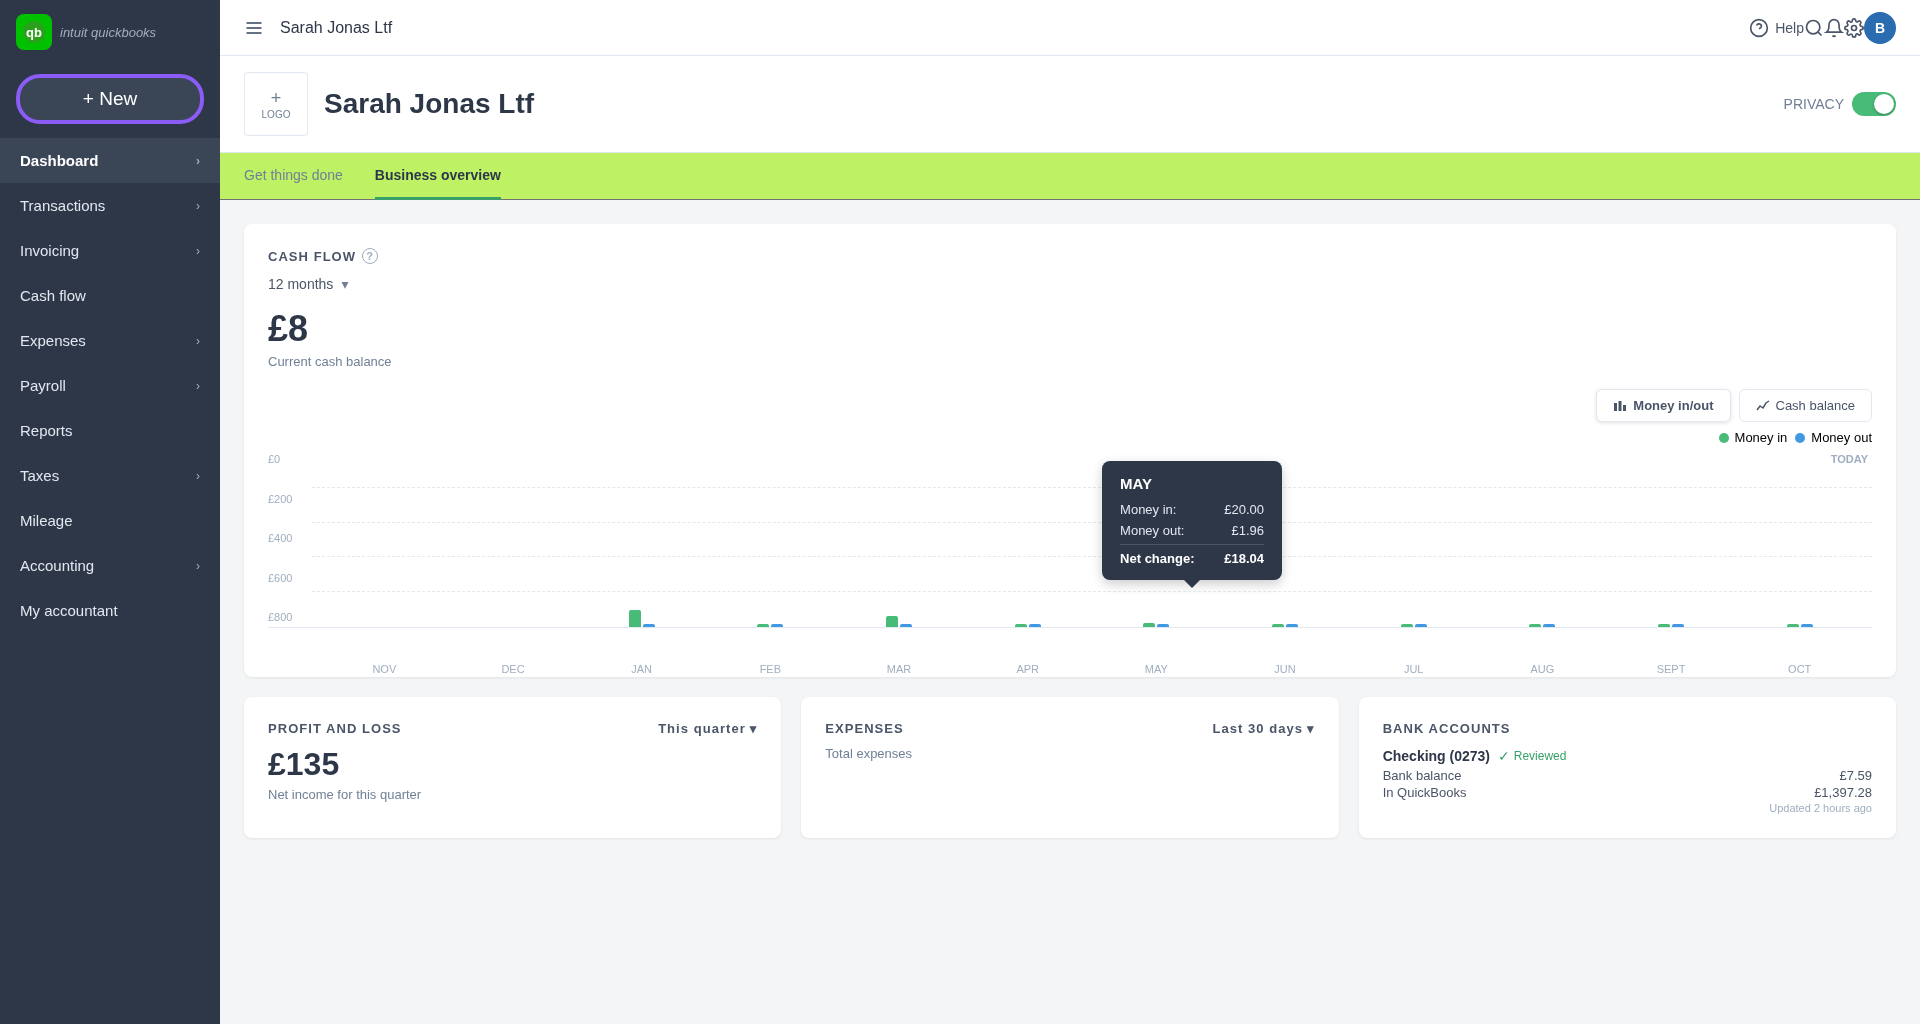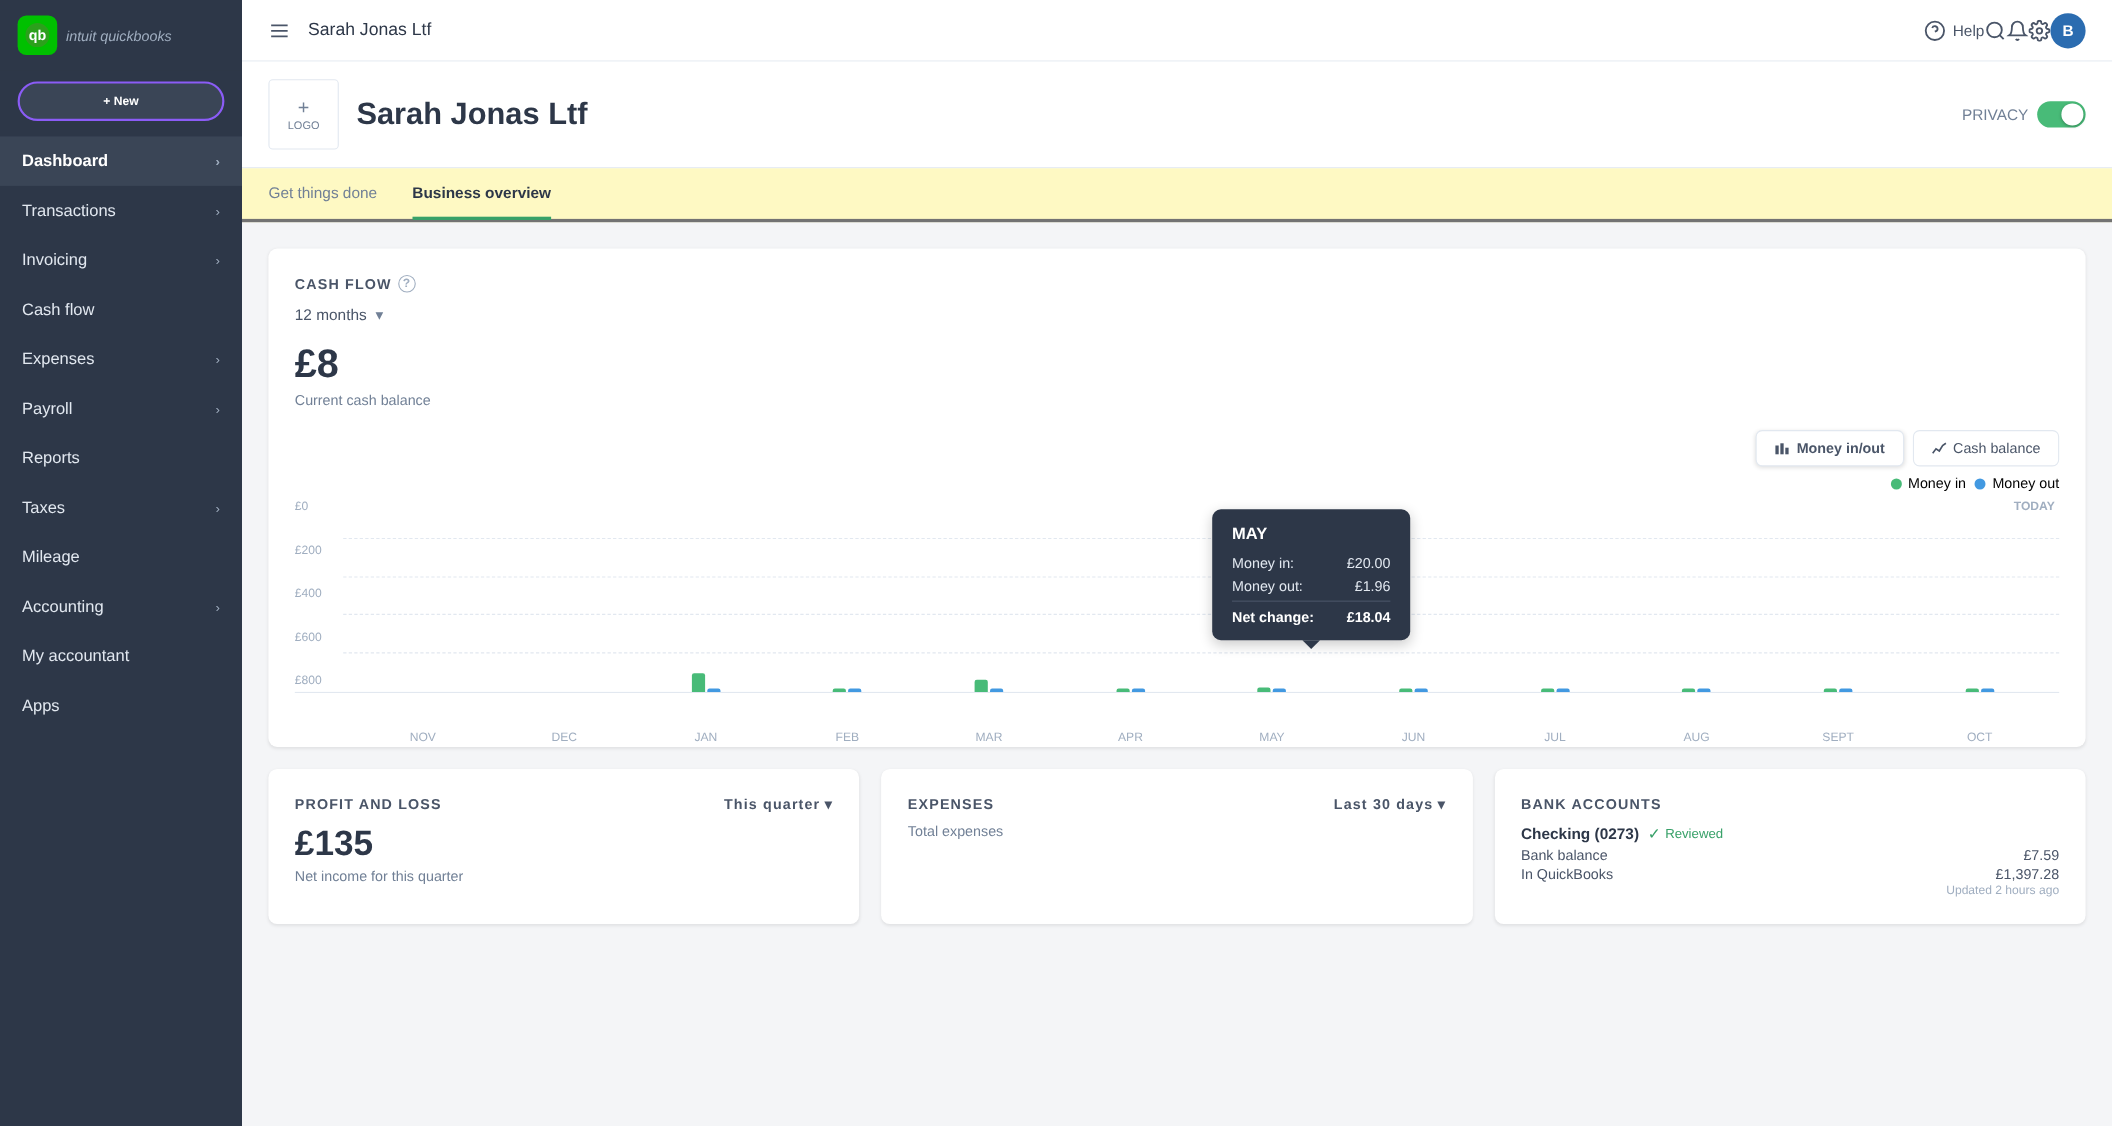--- a/index.html
+++ b/index.html
@@ -36,31 +36,30 @@
       margin-right: 8px;
     }
     #sidebar .logo-area .brand-name {
       font-size: 13px;
       color: #a0aec0;
       font-style: italic;
     }
     .new-btn {
       margin: 10px 16px;
       background: #3a4556;
-      border: 2px solid #8b5cf6;
+      border: 4px solid #8b5cf6;
       border-radius: 24px;
       color: #fff;
       padding: 10px 20px;
-      font-size: 11px;
+      font-size: 19px;
       cursor: pointer;
       display: flex;
       align-items: center;
       justify-content: center;
       gap: 6px;
-      font-weight: bold;
     }
     .nav-section { margin-top: 4px; }
     .nav-item {
       display: flex;
       align-items: center;
       justify-content: space-between;
       padding: 14px 20px;
       cursor: pointer;
       font-size: 15px;
       color: #e2e8f0;
@@ -155,24 +154,24 @@
       width: 20px; height: 20px;
       background: #fff;
       border-radius: 50%;
       position: absolute;
       top: 2px; right: 2px;
       box-shadow: 0 1px 3px rgba(0,0,0,0.3);
     }
 
     
     .tabs-bar {
-      background: #fef9c3;
+      background: #bef264;
       display: flex;
       padding: 0 24px;
-      border-bottom: 3px solid #737373;
+      border-bottom: 1px solid #737373;
       gap: 32px;
     }
     .tab {
       padding: 14px 0;
       font-size: 14px;
       color: #718096;
       cursor: pointer;
       border-bottom: 3px solid transparent;
       margin-bottom: -1px;
     }
@@ -421,23 +420,20 @@
       </div>
       <div class="nav-item">
         <span>Mileage</span>
       </div>
       <div class="nav-item">
         <span>Accounting</span>
         <span class="chevron">›</span>
       </div>
       <div class="nav-item">
         <span>My accountant</span>
-      </div>
-      <div class="nav-item">
-        <span>Apps</span>
       </div>
     </div>
 </div>
 
 <div id="main">
 
   <div class="top-header">
     <div class="left-side">
       <button class="header-icon-btn hamburger">
         <svg viewBox="0 0 24 24" fill="none" stroke="#4a5568" stroke-width="2">

